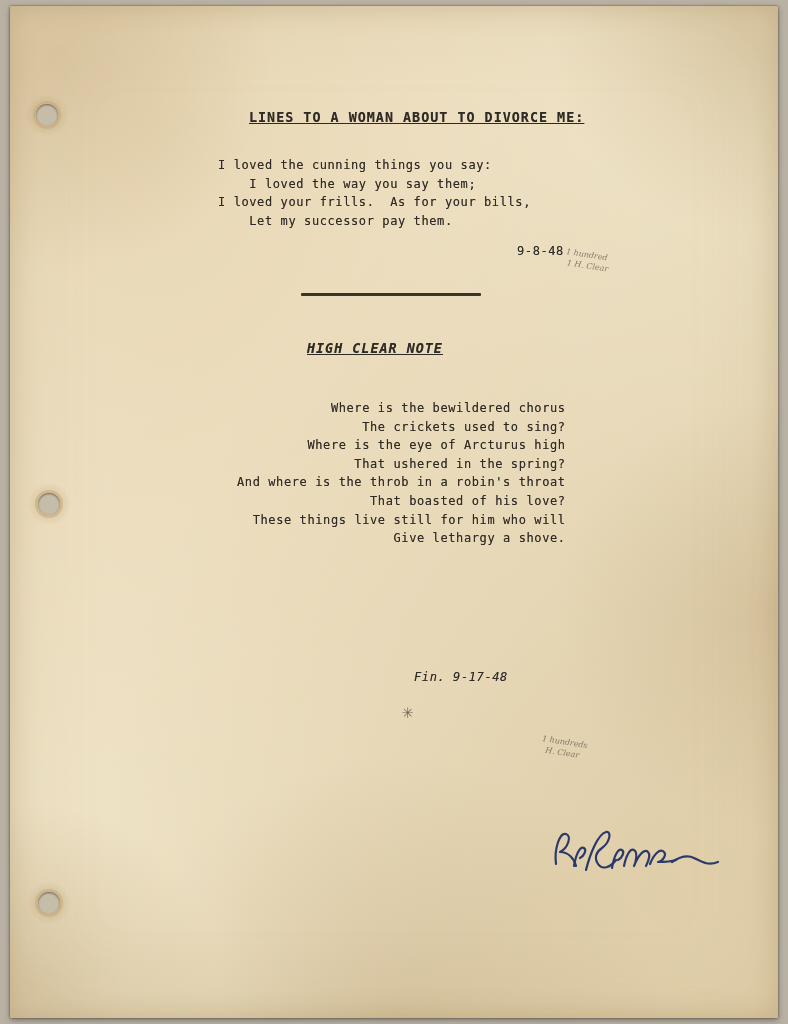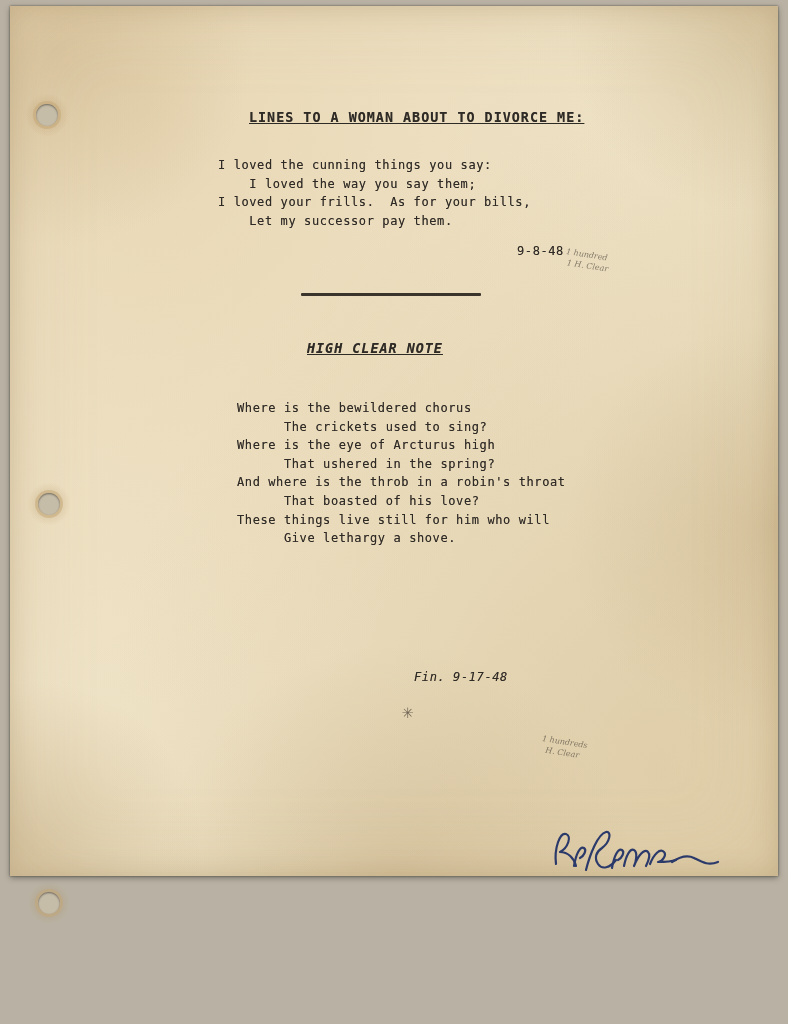--- a/index.html
+++ b/index.html
@@ -13,21 +13,21 @@
     overflow: hidden;
     font-family: "DejaVu Sans Mono", monospace;
   }
 
   
   .page {
     position: absolute;
     left: 10px;
     top: 6px;
     width: 768px;
-    height: 870px;
+    height: 1012px;
     background:
       radial-gradient(ellipse at 18% 12%, rgba(226,205,165,0.55) 0%, rgba(226,205,165,0) 55%),
       radial-gradient(ellipse at 85% 88%, rgba(214,191,150,0.5) 0%, rgba(214,191,150,0) 60%),
       linear-gradient(125deg, #f1e6cd 0%, #efe3c7 35%, #ece0c2 60%, #e8dbba 100%);
     box-shadow: 0 0 2px rgba(0,0,0,.45), 0 2px 6px rgba(0,0,0,.35);
   }
   
   .page::before {
     content: "";
     position: absolute;
@@ -98,21 +98,21 @@
     position: absolute;
     left: 291px;
     top: 287px;
     width: 180px;
     height: 3px;
     background: #3a342c;
     border-radius: 1px;
   }
 
   #poem2-title { left: 297px; top: 334px; font-style: italic; }
-  #poem2-stanza1 { left: 227px; top: 393px; }
+  #poem2-stanza1 { left: 227px; top: 393px; text-align: right; }
   #poem2-stanza2 { left: 227px; top: 539px; }
   #poem2-fin { left: 404px; top: 662px; font-style: italic; }
 
   
   .star {
     position: absolute;
     left: 392px;
     top: 695px;
     width: 20px;
     height: 20px;

